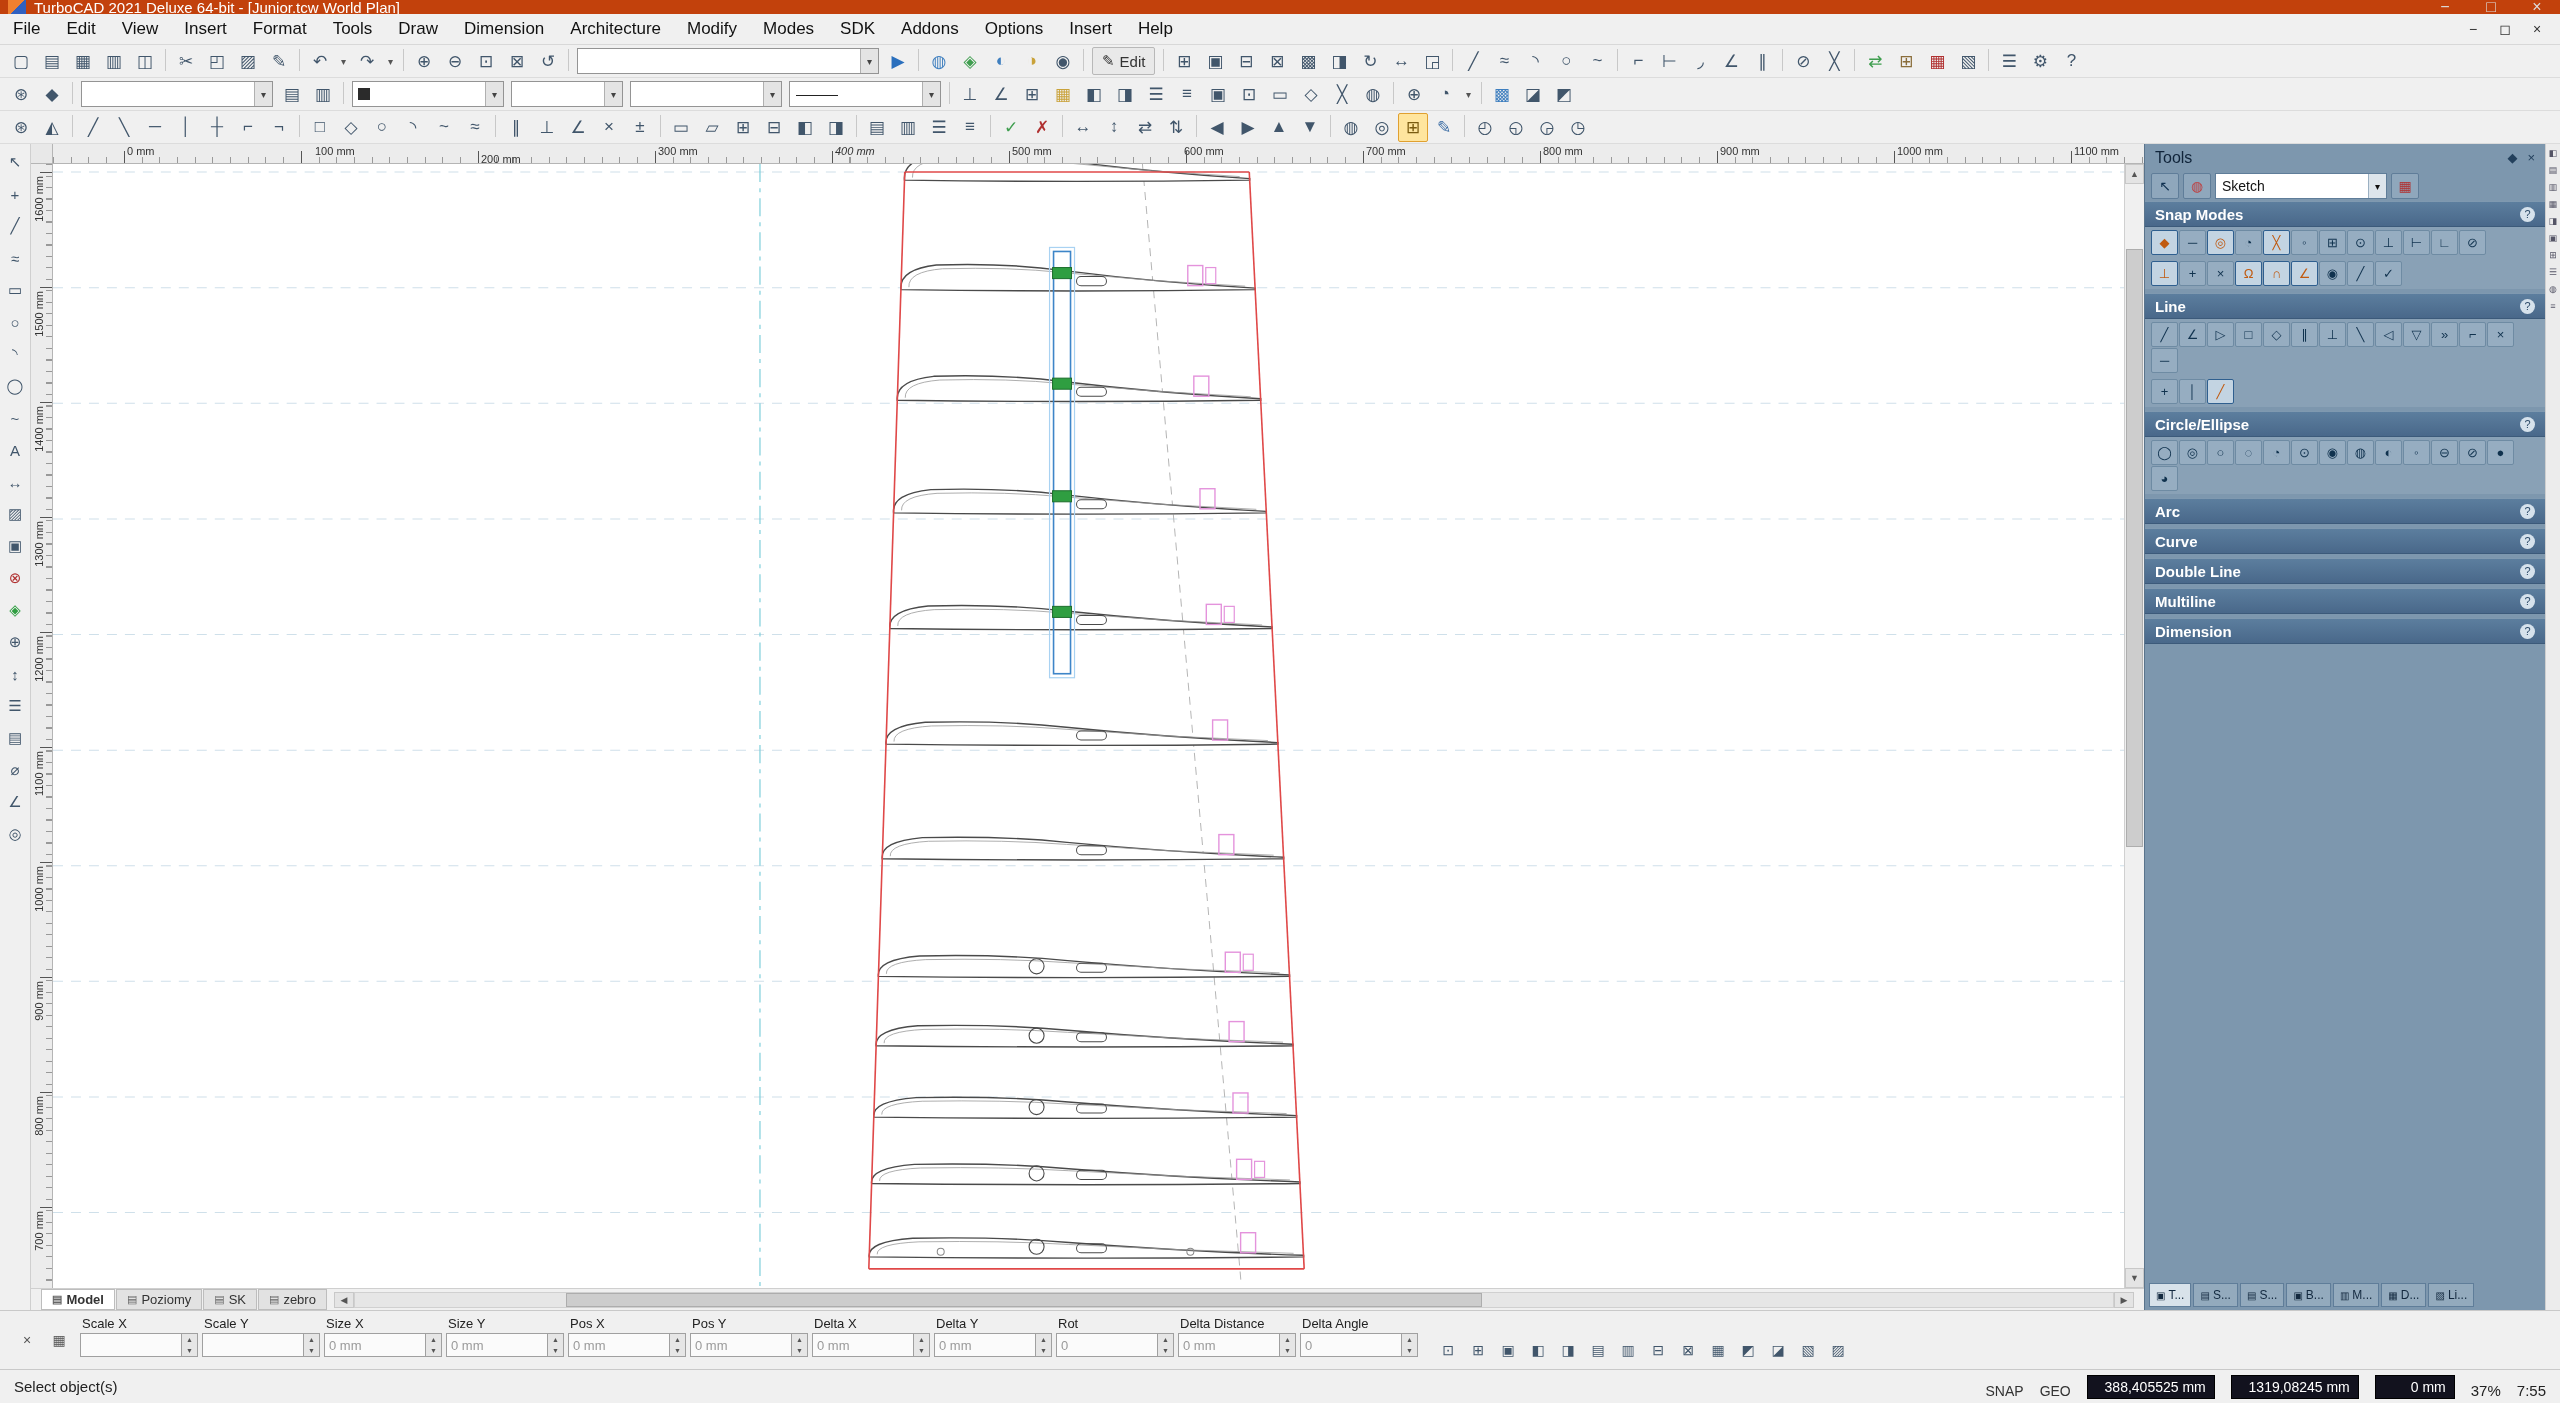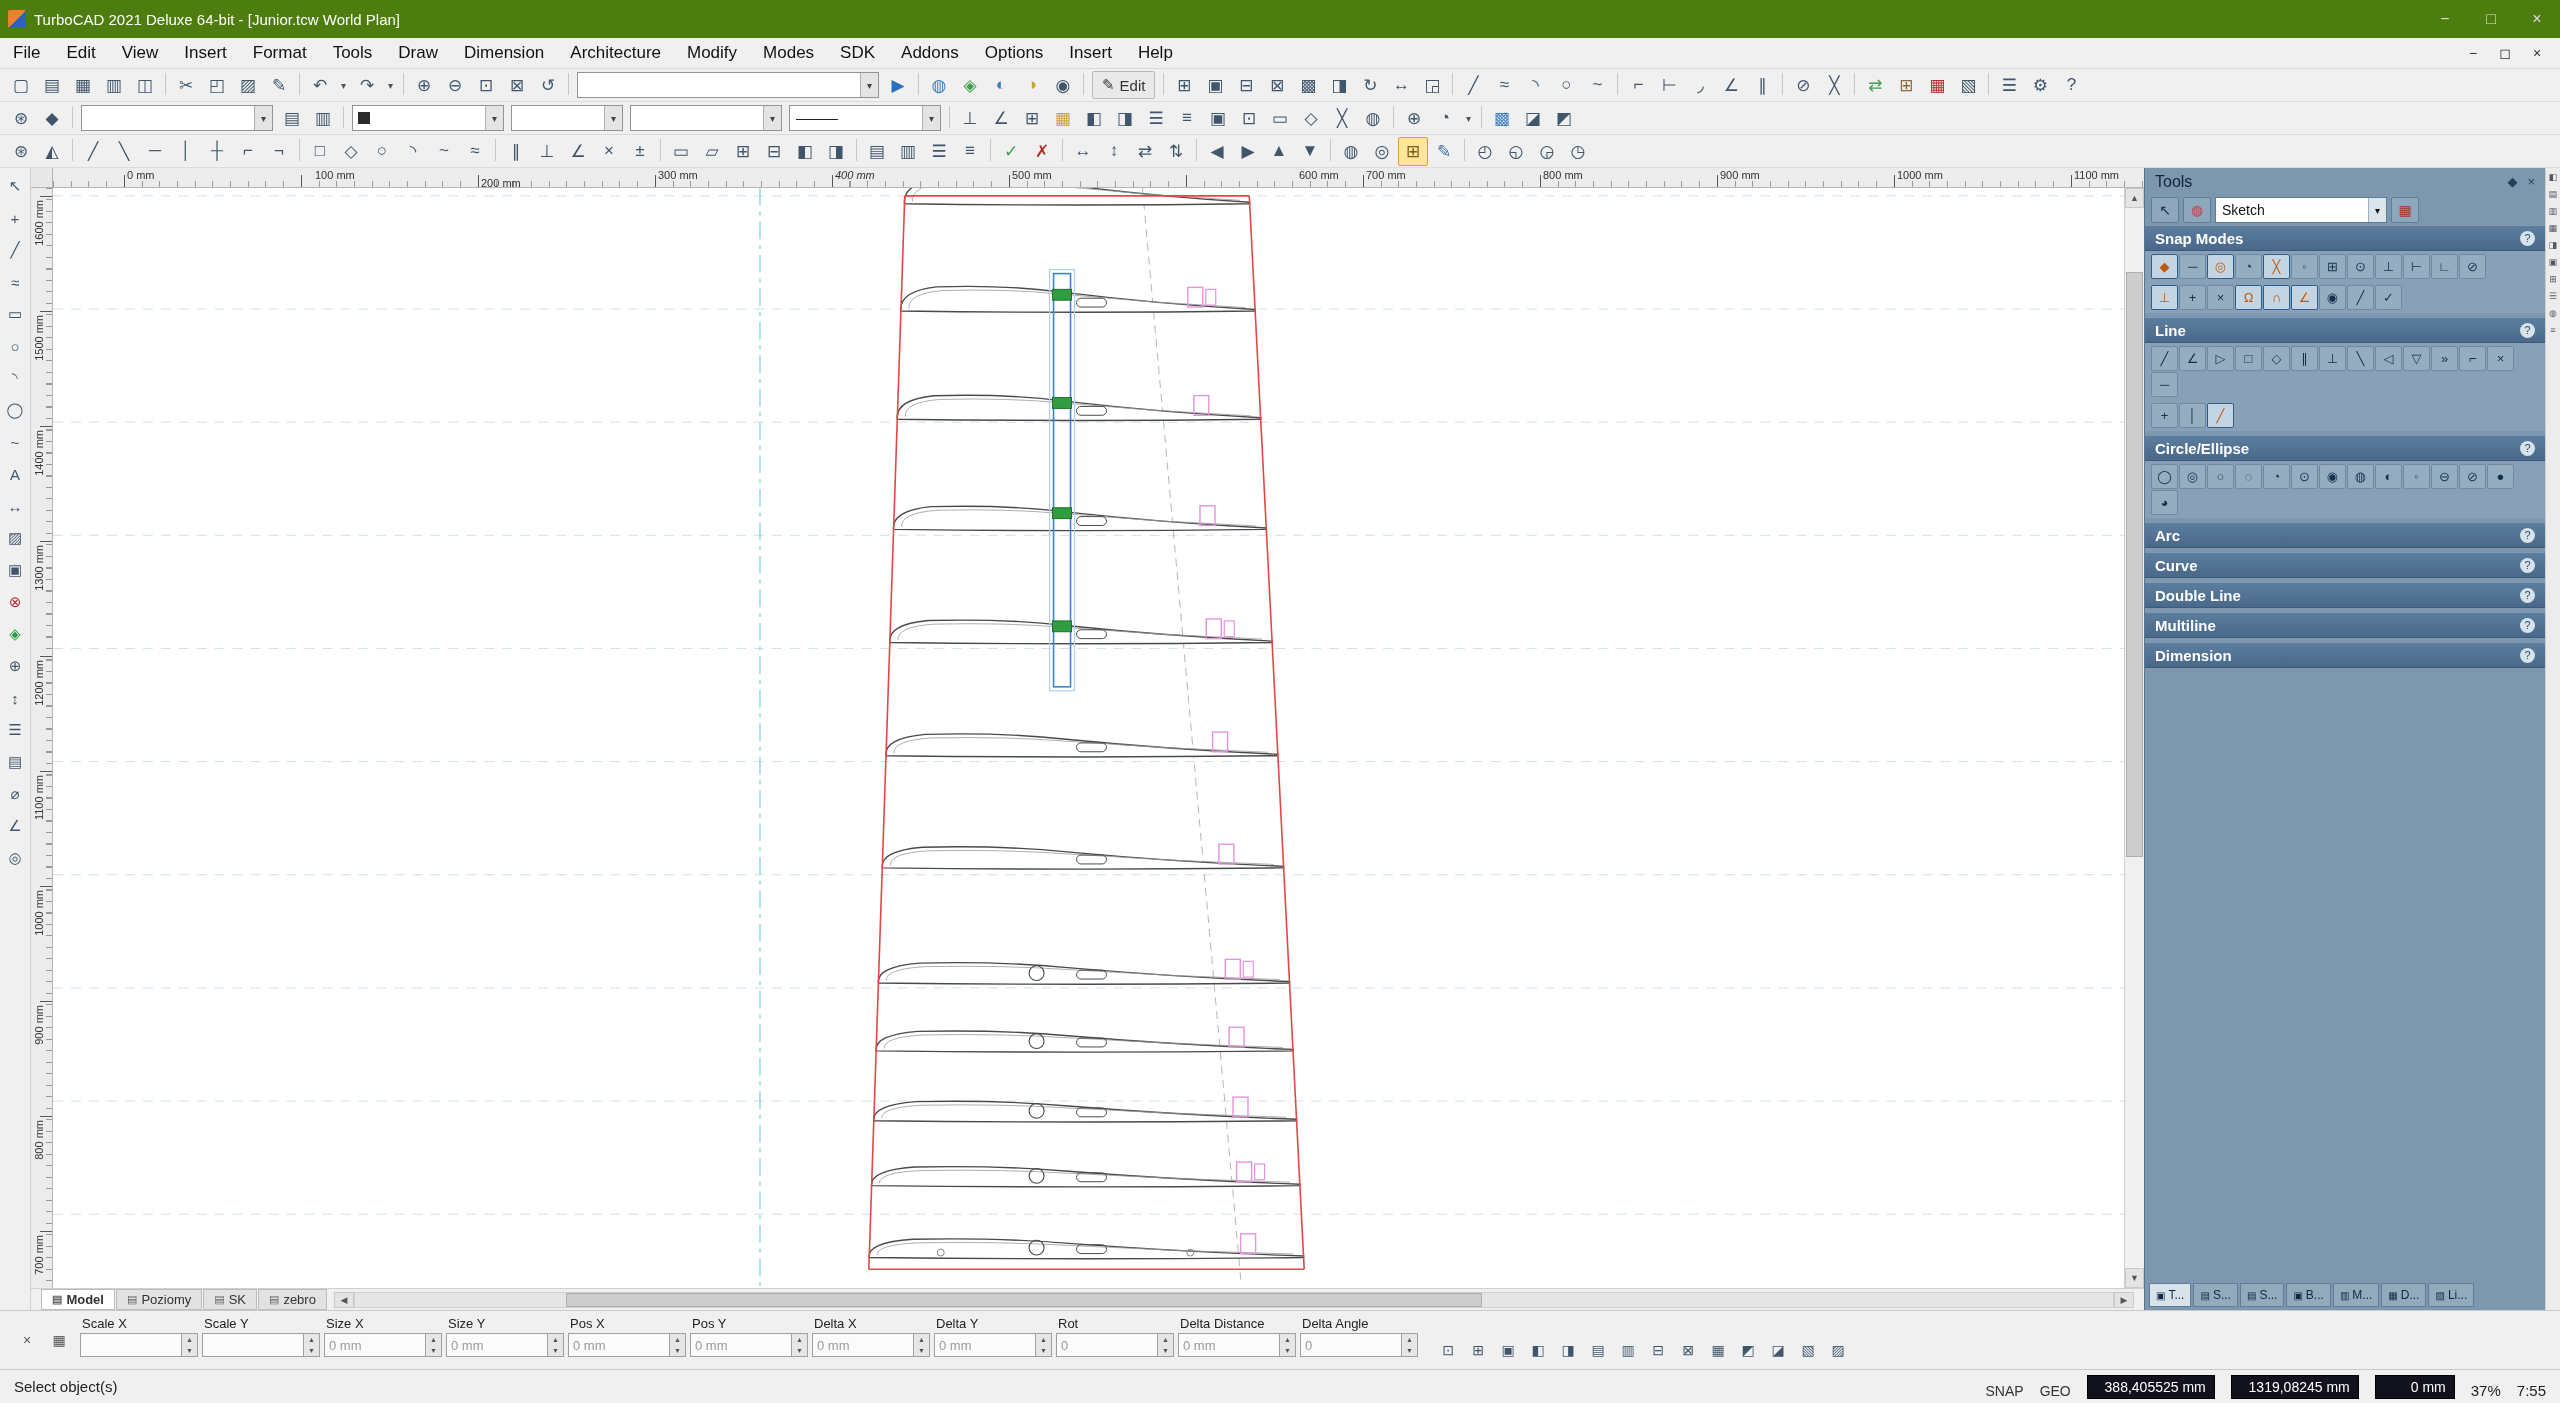--- a/index.html
+++ b/index.html
@@ -1,20 +1,20 @@
 <!DOCTYPE html>
 <html><head>
 <meta charset="utf-8">
 <style>
   html,body{margin:0;padding:0;width:2560px;height:1403px;overflow:hidden;
     font-family:"Liberation Sans",sans-serif;background:#d4d4d4;user-select:none;}
   #app{display:flex;flex-direction:column;width:2560px;height:1403px;}
 
   
-  .titlebar{height:38px;background:#4d7c0f;color:#fff;display:flex;align-items:center;
+  .titlebar{height:14px;background:#c2410c;color:#fff;display:flex;align-items:center;
     padding-left:8px;font-size:15px;gap:8px;flex:0 0 auto;}
   .app-icon{width:18px;height:18px;border-radius:2px;
     background:linear-gradient(135deg,#f08030 0 50%,#3060c0 50% 100%);}
   .title{white-space:nowrap;}
   .win-controls{margin-left:auto;display:flex;}
   .win-btn{width:46px;height:30px;display:flex;align-items:center;justify-content:center;
     font-size:16px;color:#ddd;}
 
   
   .menubar{height:30px;background:#f0f0f0;display:flex;align-items:center;font-size:17px;
@@ -407,21 +407,21 @@
           <span class="rt-label" style="left: 262px;">100 mm</span>
           <span class="rt-tick" style="left: 248px;"></span>
           <span class="rt-label" style="left: 428px; margin-top: 8px;">200 mm</span>
           <span class="rt-tick" style="left: 425px;"></span>
           <span class="rt-label" style="left: 605px;">300 mm</span>
           <span class="rt-tick" style="left: 602px;"></span>
           <span class="rt-label" style="left: 782px; font-style: italic;">400 mm</span>
           <span class="rt-tick" style="left: 779px;"></span>
           <span class="rt-label" style="left: 959px;">500 mm</span>
           <span class="rt-tick" style="left: 956px;"></span>
-          <span class="rt-label" style="left: 1200px; padding-left: 46px;">600 mm</span>
+          <span class="rt-label" style="left: 1085px; padding-left: 46px;">600 mm</span>
           <span class="rt-tick" style="left: 1133px;"></span>
           <span class="rt-label" style="left: 1313px;">700 mm</span>
           <span class="rt-tick" style="left: 1310px;"></span>
           <span class="rt-label" style="left: 1490px;">800 mm</span>
           <span class="rt-tick" style="left: 1487px;"></span>
           <span class="rt-label" style="left: 1667px;">900 mm</span>
           <span class="rt-tick" style="left: 1664px;"></span>
           <span class="rt-label" style="left: 1844px;">1000 mm</span>
           <span class="rt-tick" style="left: 1841px;"></span>
           <span class="rt-label" style="left: 2021px;">1100 mm</span>

